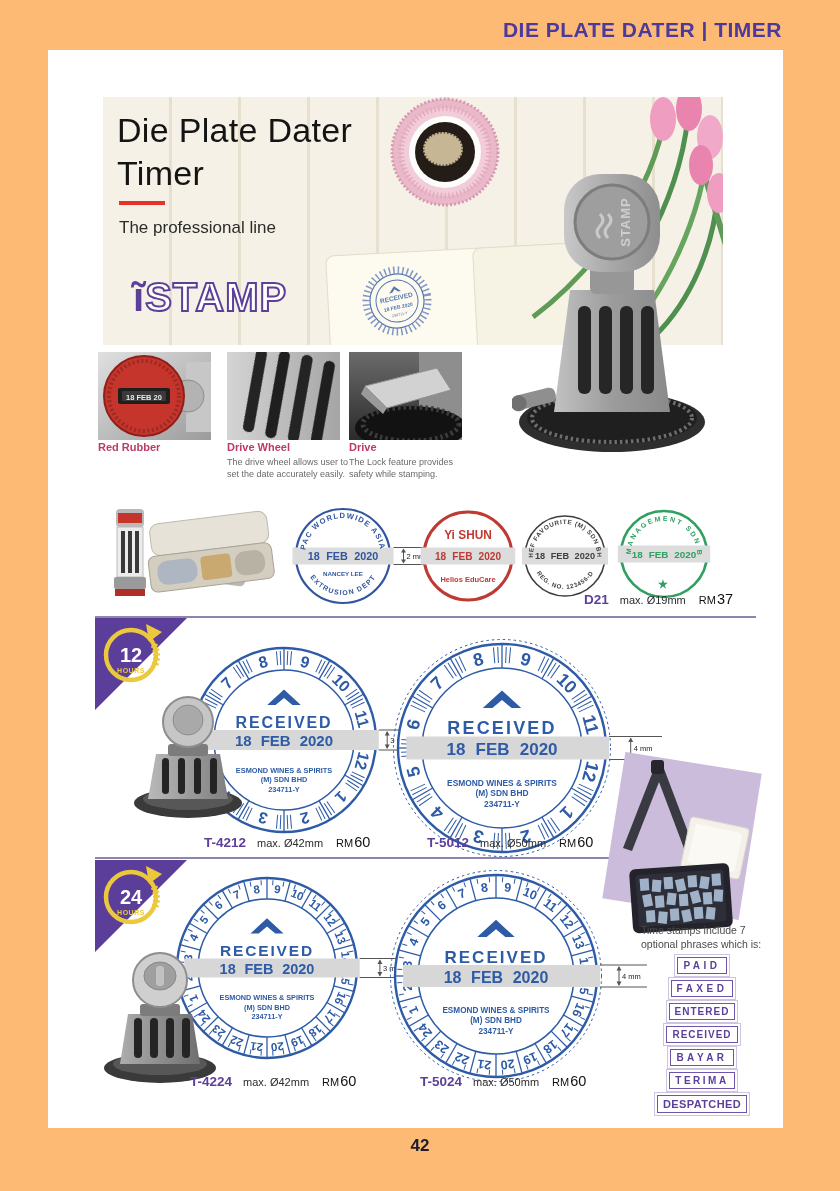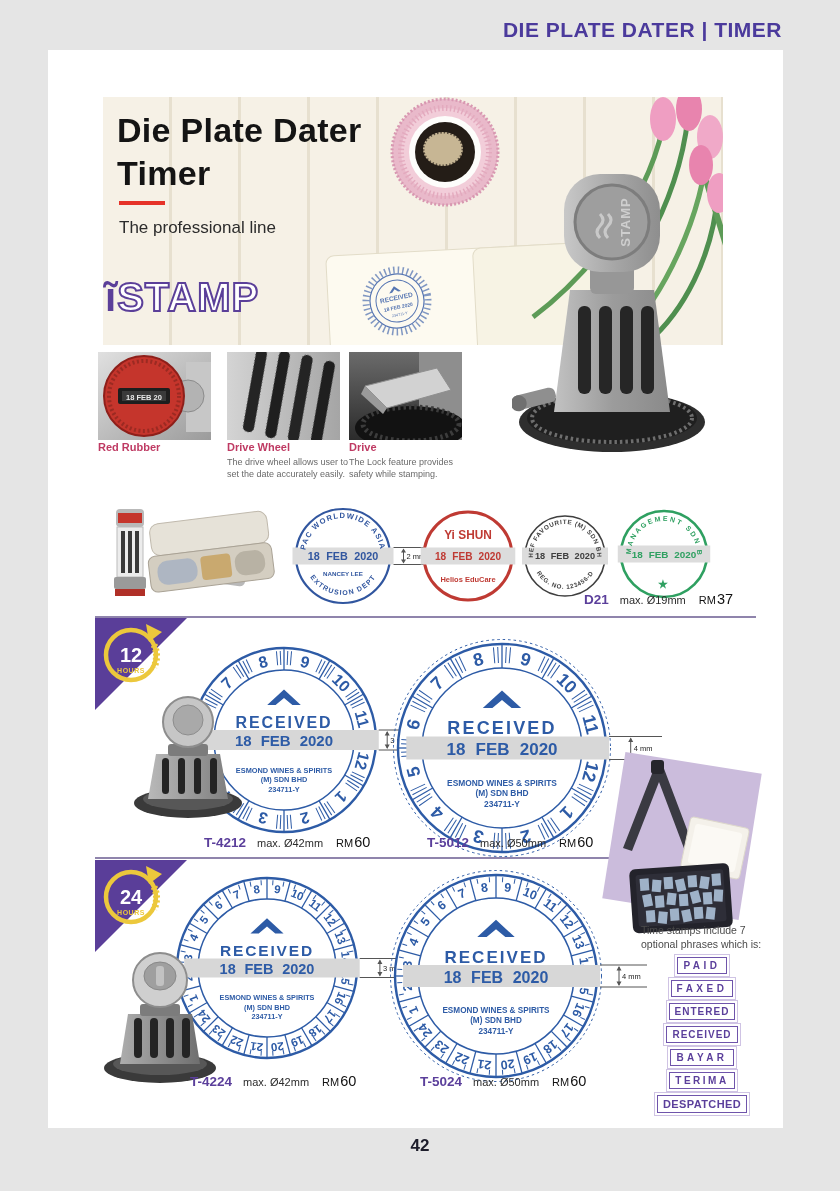--- a/index.html
+++ b/index.html
@@ -1,31 +1,31 @@
 <!DOCTYPE html>
 <html><head>
 <meta charset="utf-8">
 <style>
   html,body{margin:0;padding:0;}
   body{font-family:"Liberation Sans",sans-serif;}
-  #page{position:relative;width:840px;height:1191px;background:#e5e5e5;overflow:hidden;}
+  #page{position:relative;width:840px;height:1191px;background:#fdba74;overflow:hidden;}
   .abs{position:absolute;}
   svg{font-family:"Liberation Sans",sans-serif;}
 
   #header-title{top:18px;right:58px;font-size:21px;font-weight:bold;color:#4b3a9c;letter-spacing:.5px;}
   #white-area{left:48px;top:50px;width:735px;height:1078px;background:#ffffff;}
   #page-number{left:0;top:1136px;width:840px;text-align:center;font-size:17px;font-weight:bold;color:#1d1d2b;}
 
   
   #hero{left:103px;top:97px;width:620px;height:248px;overflow:hidden;
         background:repeating-linear-gradient(90deg,#f6f1e6 0 66px,#e7e0cf 66px 69px);}
-  #hero-title{left:14px;top:12px;font-size:34px;line-height:43px;font-weight:bold;color:#141414;letter-spacing:.3px;}
+  #hero-title{left:14px;top:12px;font-size:34px;line-height:43px;font-weight:normal;color:#141414;letter-spacing:.3px;}
   #hero-underline{left:16px;top:104px;width:46px;height:4px;background:#e63329;}
   #hero-subtitle{left:16px;top:121px;font-size:17px;color:#2c2c2c;}
-  #hero-logo{left:2px;top:178px;font-size:40px;font-weight:bold;letter-spacing:1px;}
+  #hero-logo{left:30px;top:178px;font-size:40px;font-weight:bold;letter-spacing:1px;}
   #hero-logo .logo-i{color:#5b3f99;}
   #hero-logo .logo-stamp{color:#ffffff;-webkit-text-stroke:2px #5b3f99;}
 
   
   .feature-photo{top:352px;width:113px;height:88px;overflow:hidden;}
   .feature-title{top:441px;width:125px;font-size:11px;font-weight:bold;color:#bf3a63;}
   .feature-desc{top:456px;width:124px;font-size:9px;line-height:1.38;color:#6a6a6a;}
 
   
   .price-row{display:flex;align-items:baseline;white-space:nowrap;}

